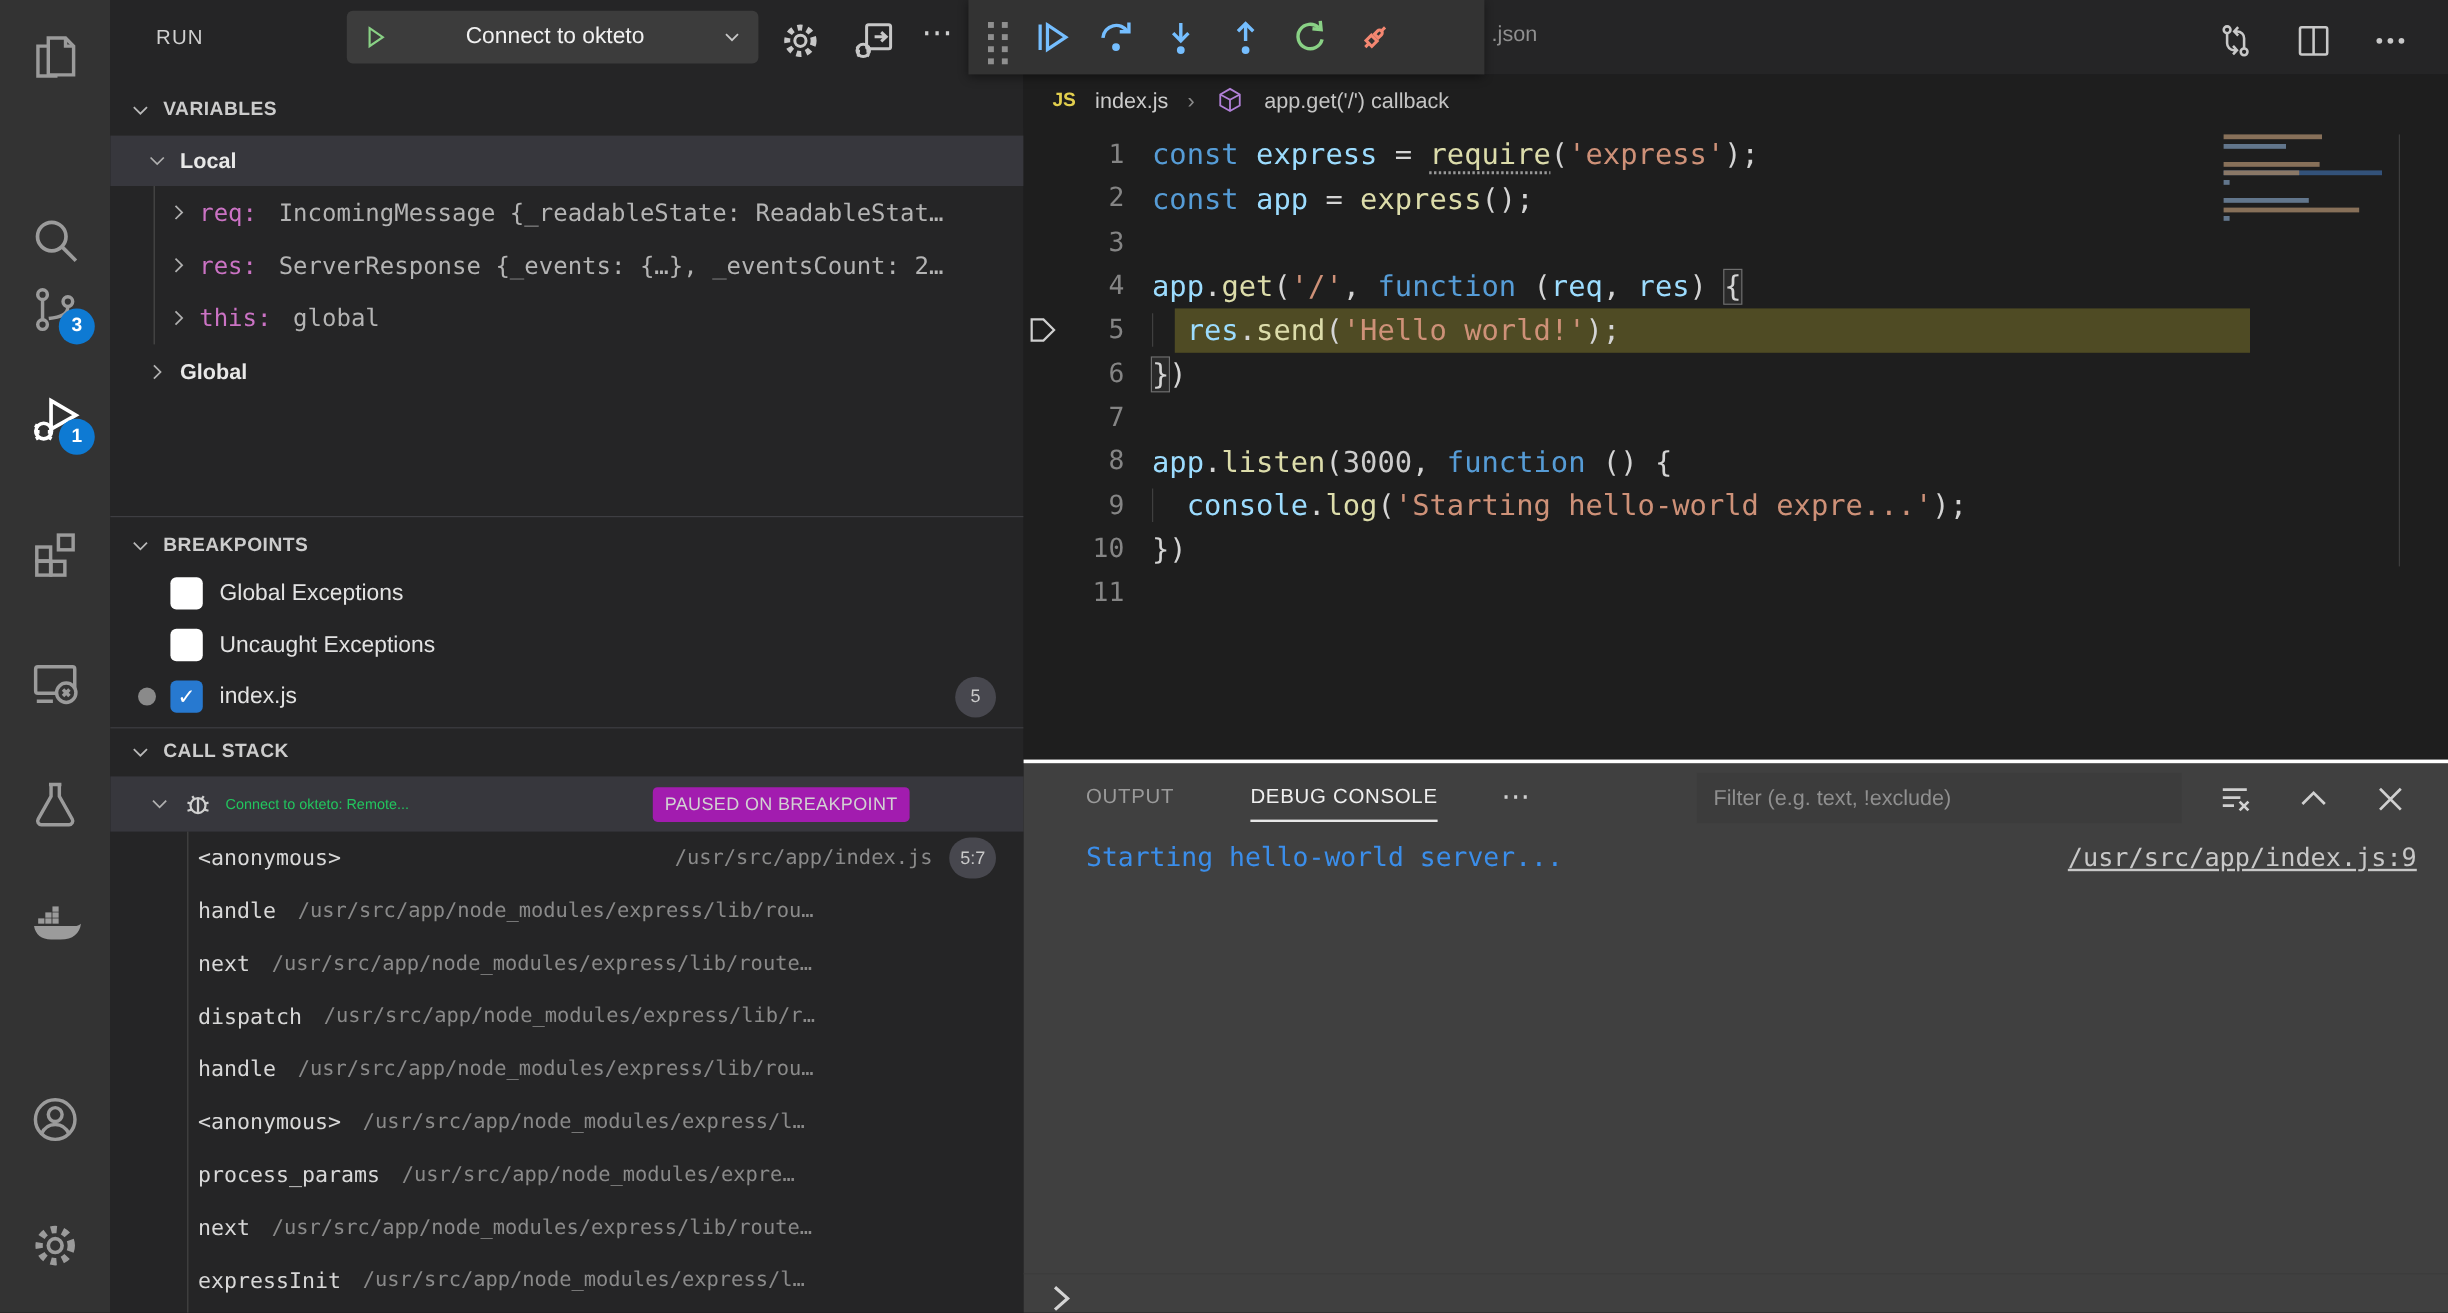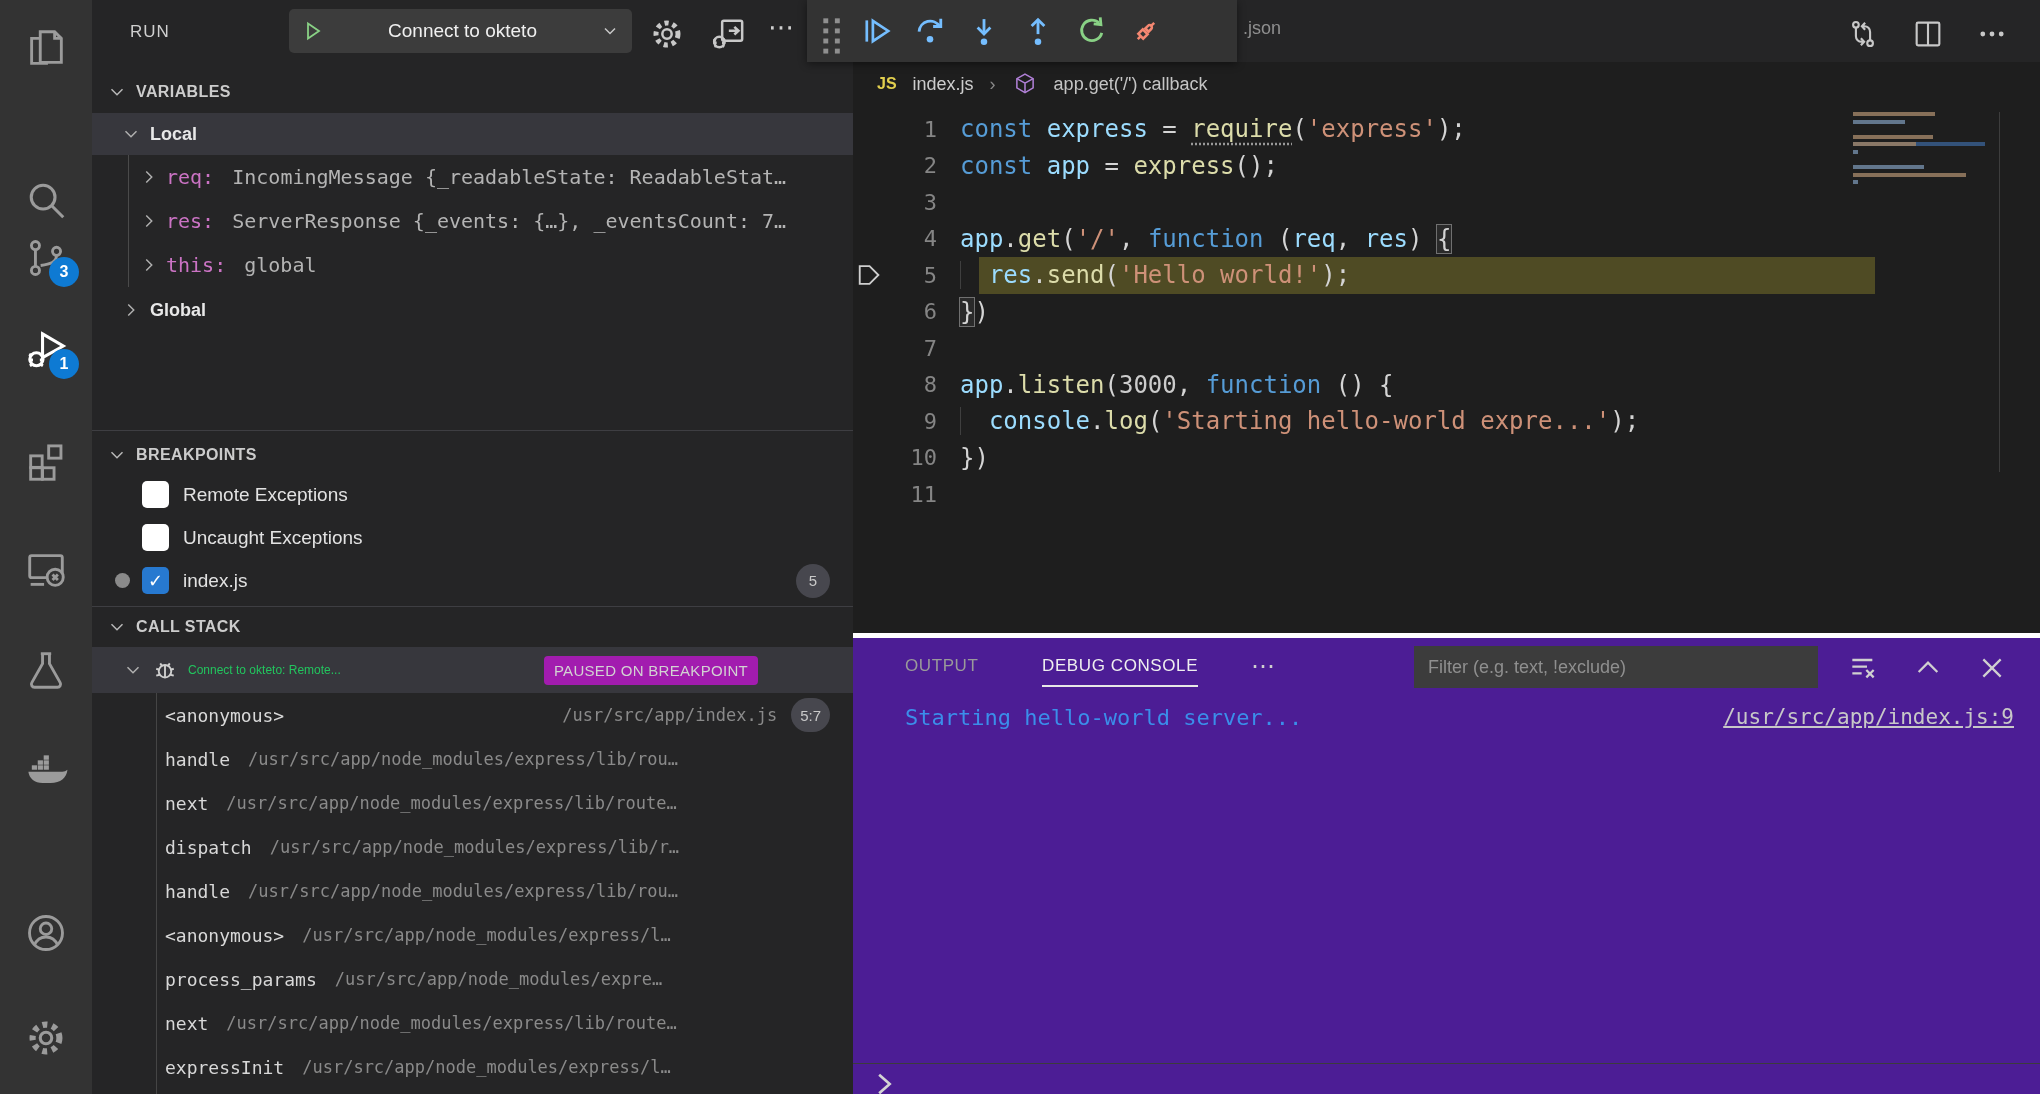--- a/index.html
+++ b/index.html
@@ -98,21 +98,21 @@
 
   
   #dbg-toolbar{position:absolute;left:807px;top:0;width:430px;height:62px;background:#333333;
      box-shadow:0 2px 8px rgba(0,0,0,.45);display:flex;align-items:center;padding:0 12px;gap:8px;z-index:10}
   .tb-grip{width:26px;height:34px;color:#8f8f8f;cursor:grab}
   .tb-btn{width:46px;height:46px;display:flex;align-items:center;justify-content:center;cursor:pointer;border-radius:5px}
   .tb-btn svg{width:34px;height:34px}
   .c-blue{color:#75beff}.c-green{color:#89d185}.c-red{color:#f48771}
 
   
-  #panel{position:absolute;left:853px;top:633px;width:1187px;height:461px;background:#4c1d95;border-top:5px solid #ffffff}
+  #panel{position:absolute;left:853px;top:633px;width:1187px;height:461px;background:#404040;border-top:3px solid #ffffff}
   .ptab{position:absolute;top:0;height:56px;display:flex;align-items:center;font-size:17px;letter-spacing:.6px;cursor:pointer}
   .ptab.inactive{color:#9a9a9a}
   .ptab.active{color:#efefef}
   .ptab.active::after{content:"";position:absolute;left:0;right:0;bottom:7px;height:2px;background:#e7e7e7}
   #panel-dots{position:absolute;left:398px;top:14px;font-size:24px;color:#cfcfcf;letter-spacing:2px;cursor:pointer}
   #filter-input{position:absolute;left:561px;top:8px;width:404px;height:42px;background:#3c3c3c;border:none;outline:none;
       color:#cccccc;font-size:18px;padding:0 14px;font-family:"Liberation Sans",sans-serif}
   #filter-input::placeholder{color:#8f8f8f}
   .pn-action{position:absolute;top:10px;width:40px;height:40px;color:#d0d0d0;cursor:pointer}
   .pn-action svg{width:32px;height:32px;display:block;margin:4px auto}
@@ -264,21 +264,21 @@
     <span class="vname">req: </span>
     <span class="vval">IncomingMessage {_readableState: ReadableStat…</span>
   </div>
   <div class="row var-row">
     <span class="twisty">
           <svg viewBox="0 0 24 24" fill="none" stroke="currentColor" stroke-width="1.6">
             <path d="M9 6l6 6-6 6"></path>
           </svg>
         </span>
     <span class="vname">res: </span>
-    <span class="vval">ServerResponse {_events: {…}, _eventsCount: 7…</span>
+    <span class="vval">ServerResponse {_events: {…}, _eventsCount: 2…</span>
   </div>
   <div class="row var-row">
     <span class="twisty">
           <svg viewBox="0 0 24 24" fill="none" stroke="currentColor" stroke-width="1.6">
             <path d="M9 6l6 6-6 6"></path>
           </svg>
         </span>
     <span class="vname">this: </span>
     <span class="vval">global</span>
   </div>
@@ -298,21 +298,21 @@
       <svg viewBox="0 0 24 24" fill="none" stroke="currentColor" stroke-width="1.6">
           <path d="M6 9l6 6 6-6"></path>
         </svg>
     </span>
     <span class="txt">BREAKPOINTS</span>
   </div>
   <div id="bp-rows">
   <div class="row bp-row">
     <span class="bp-dotcol"></span>
     <span class="cb "></span>
-    <span class="bp-label">Remote Exceptions</span>
+    <span class="bp-label">Global Exceptions</span>
 
   </div>
   <div class="row bp-row">
     <span class="bp-dotcol"></span>
     <span class="cb "></span>
     <span class="bp-label">Uncaught Exceptions</span>
 
   </div>
   <div class="row bp-row">
     <span class="bp-dotcol">

